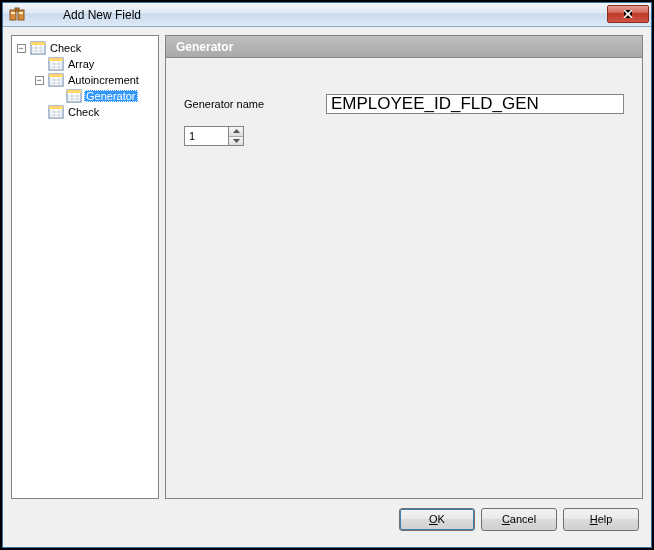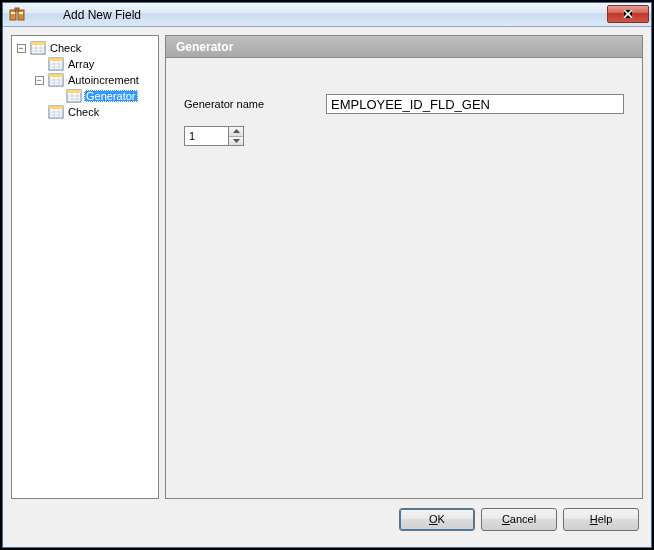--- a/index.html
+++ b/index.html
@@ -128,21 +128,21 @@
   .form-row .flabel {
     width: 142px;
     color: #000;
   }
   .text-input {
     flex: 1;
     height: 20px;
     border: 1px solid #848484;
     background: #fff;
     font-family: inherit;
-    font-size: 13px;
+    font-size: 17px;
     padding: 2px 4px;
   }
   .spinner {
     display: flex;
     height: 20px;
   }
   .spinner-input {
     width: 44px;
     height: 20px;
     border: 1px solid #848484;

